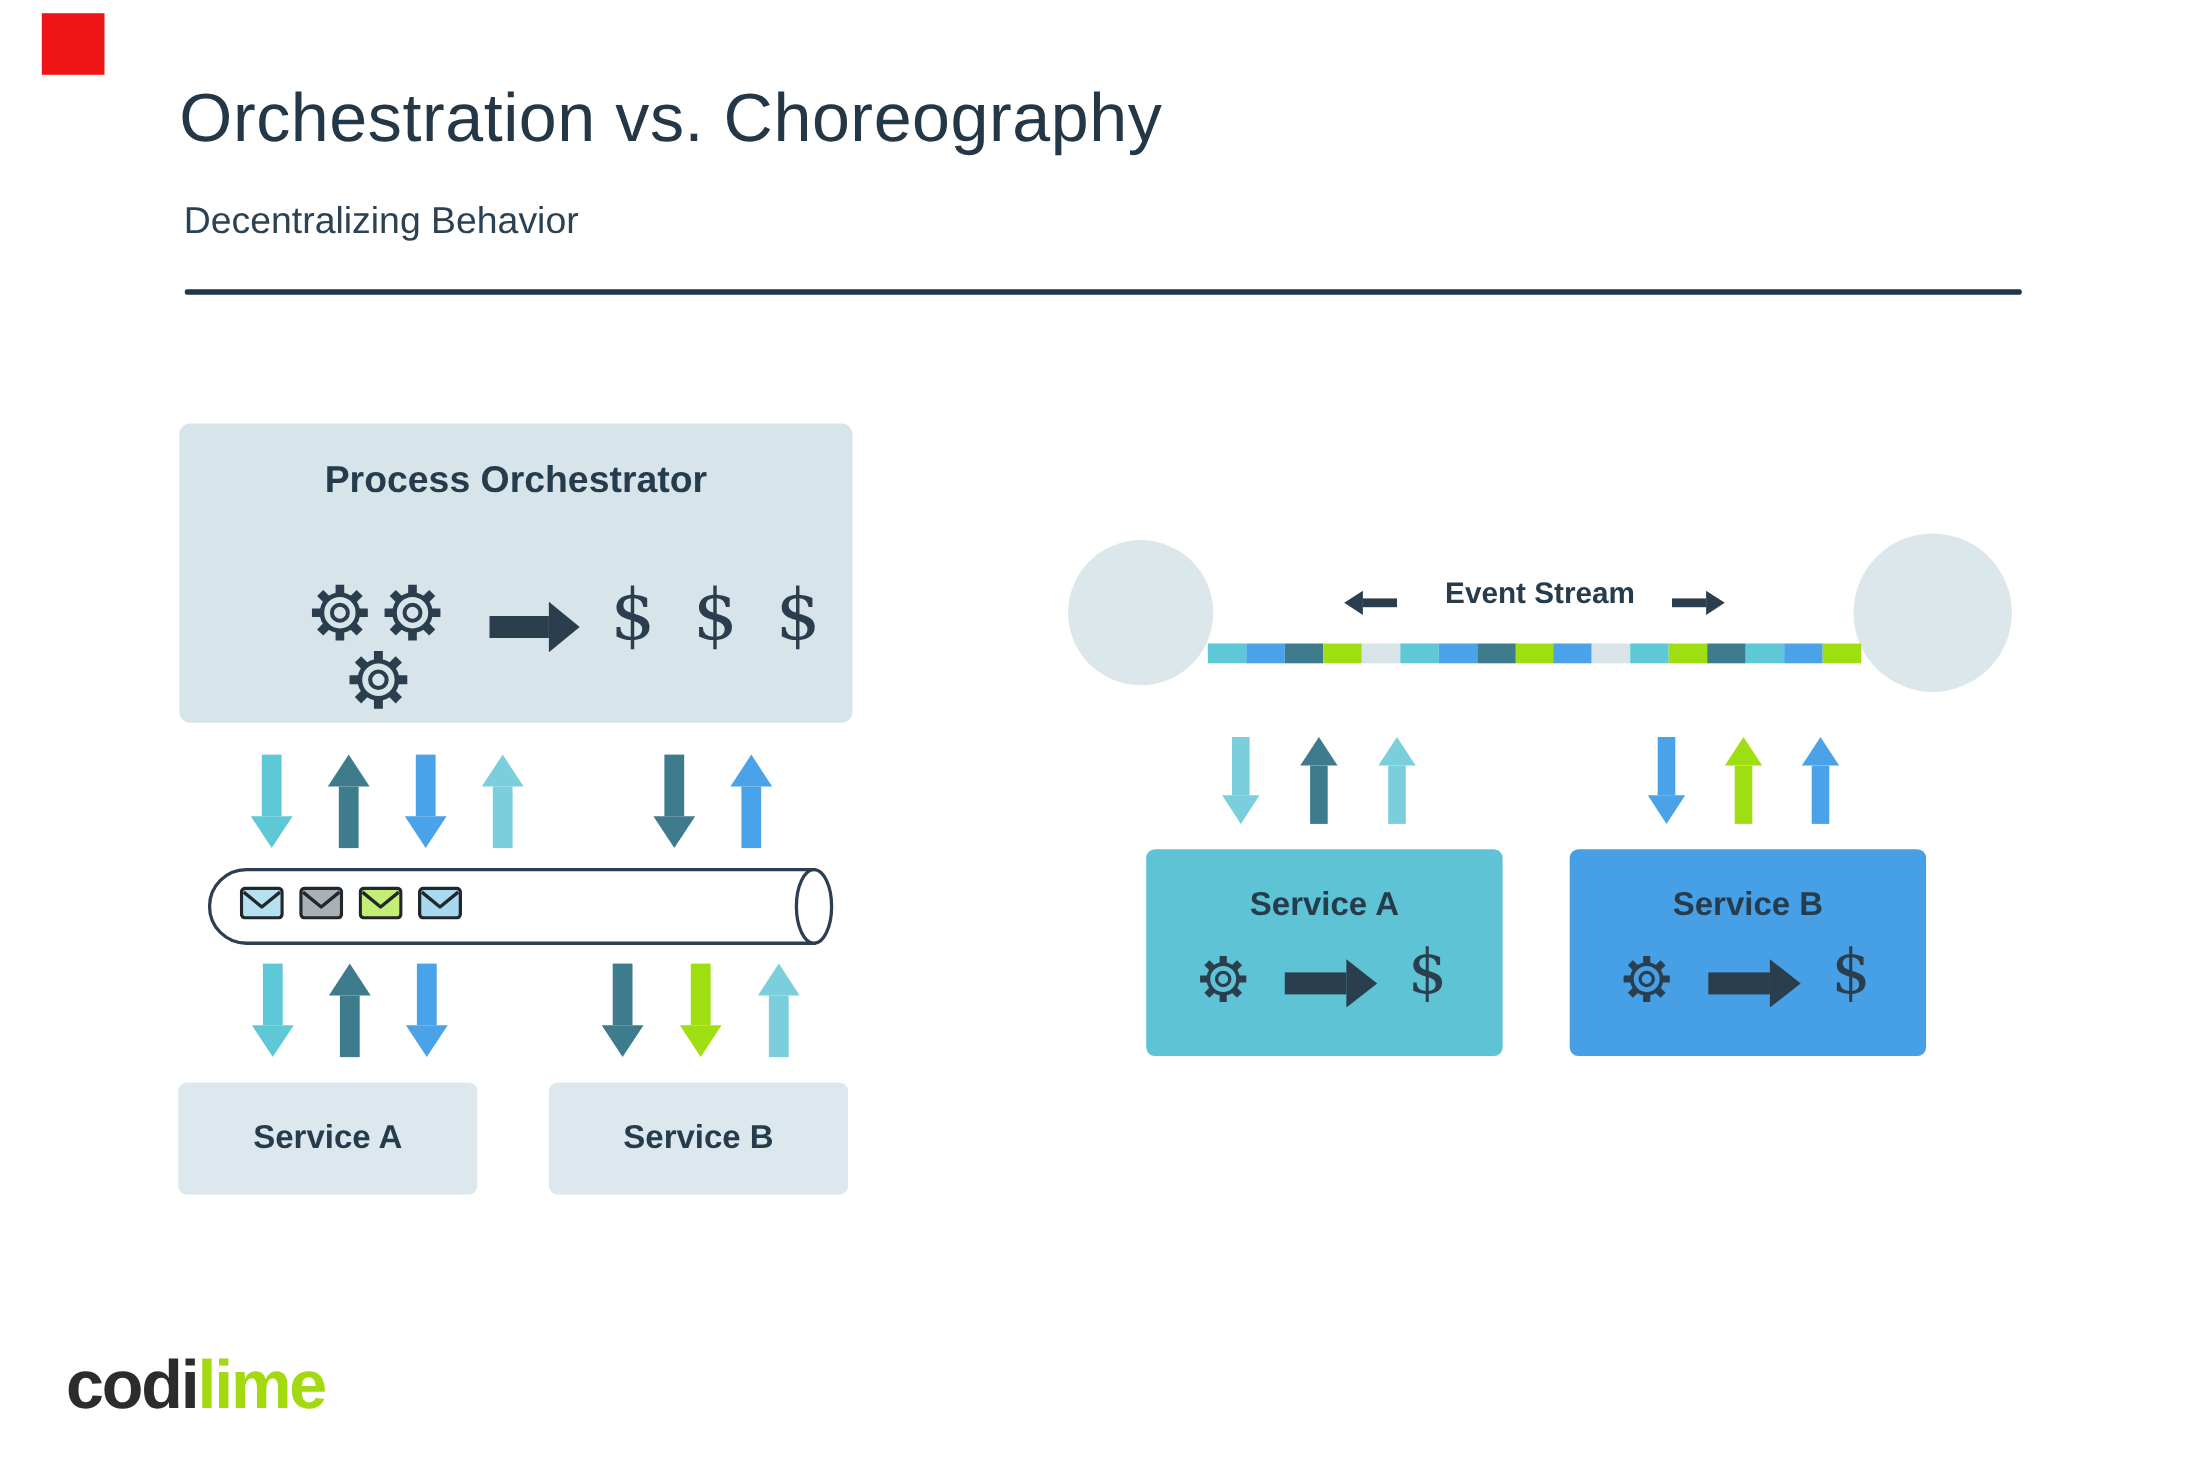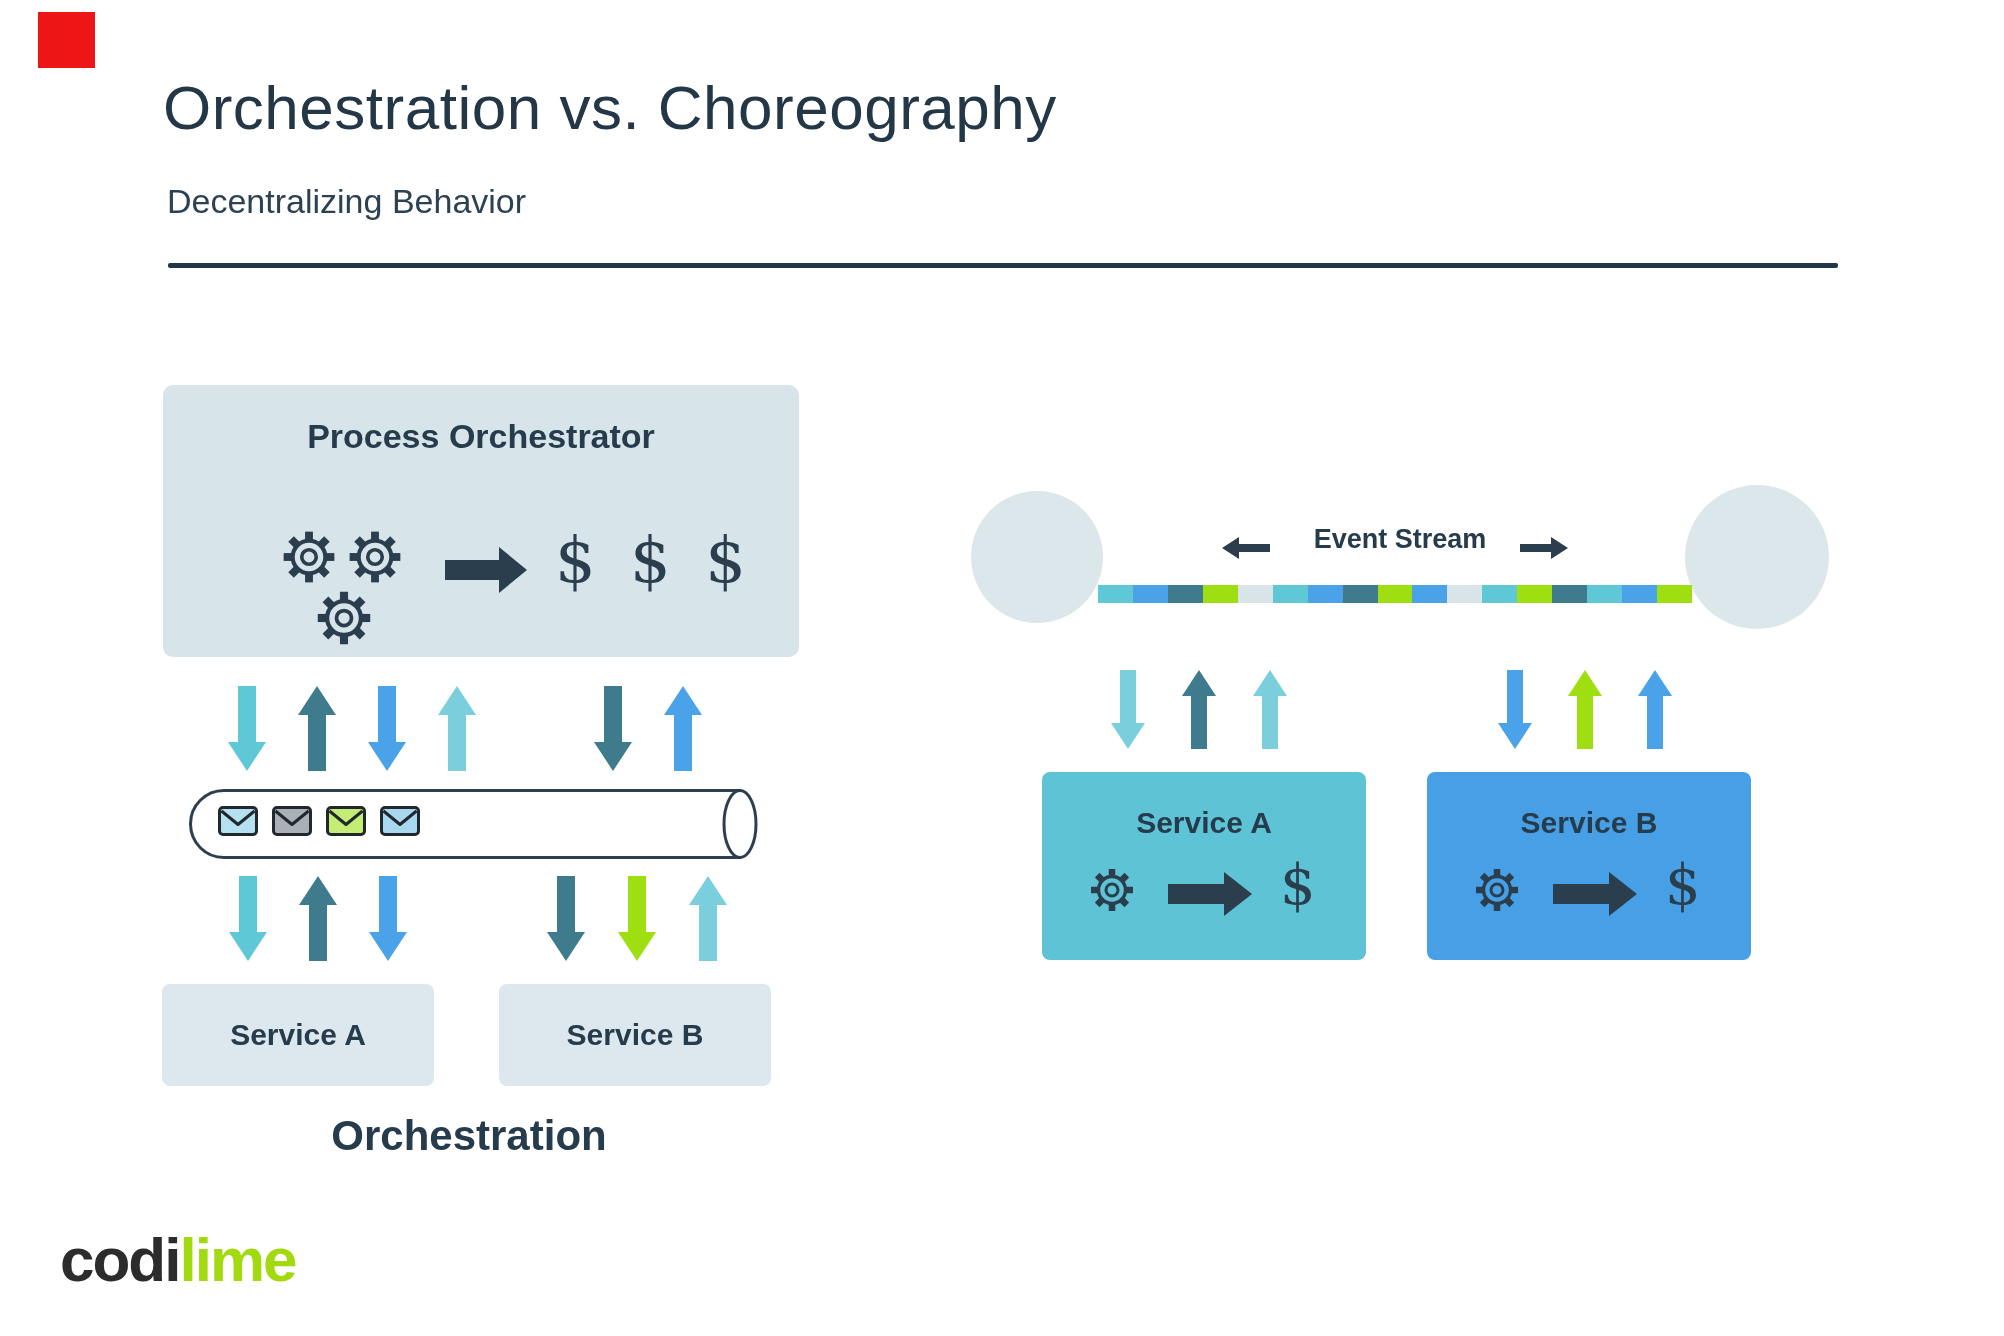--- a/index.html
+++ b/index.html
@@ -123,21 +123,21 @@
   </symbol>
 </svg>
 
 <div class="canvas">
 
   <div class="abs red-marker" style="background: rgb(237, 21, 21);"></div>
   <div class="abs subtitle">Decentralizing Behavior</div>
   <div class="abs title">Orchestration vs. Choreography</div>
   <div class="abs rule"></div>
 
-  <div class="abs panel orch-box" style="background: rgb(215, 228, 234); padding-left: 24px;">
+  <div class="abs panel orch-box" style="background: rgb(215, 228, 234);">
     <div class="panel-title">Process Orchestrator</div>
     <svg class="abs gear gear-1" width="58" height="58">
         <use href="#gear-sym" width="58" height="58"></use>
       </svg>
     <svg class="abs gear gear-2" width="58" height="58">
         <use href="#gear-sym" width="58" height="58"></use>
       </svg>
     <svg class="abs gear gear-3" width="60" height="60">
         <use href="#gear-sym" width="60" height="60"></use>
       </svg>
@@ -229,21 +229,20 @@
       </div>
     </div>
 
   <div class="abs svc-small svcA-left" style="background: rgb(220, 232, 238);">
     <span>Service A</span>
   </div>
   <div class="abs svc-small svcB-left" style="background: rgb(220, 232, 238);">
     <span>Service B</span>
   </div>
 
-  <div class="abs caption caption-orch">Orchestration</div>
 
   <div class="abs circle circle-left" style="background: rgb(219, 231, 234);"></div>
   <div class="abs circle circle-right" style="background: rgb(219, 231, 234);"></div>
 
   <div class="abs h-arrow left es-arrow es-arrow-left">
       <i class="hhead"></i>
       <i class="hshaft"></i>
     </div>
   <div class="abs es-label">Event Stream</div>
   <div class="abs h-arrow right es-arrow es-arrow-right">

